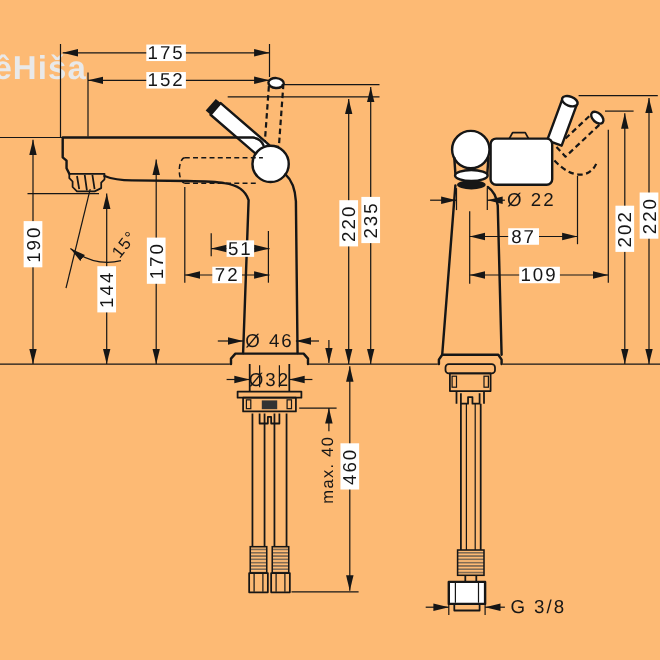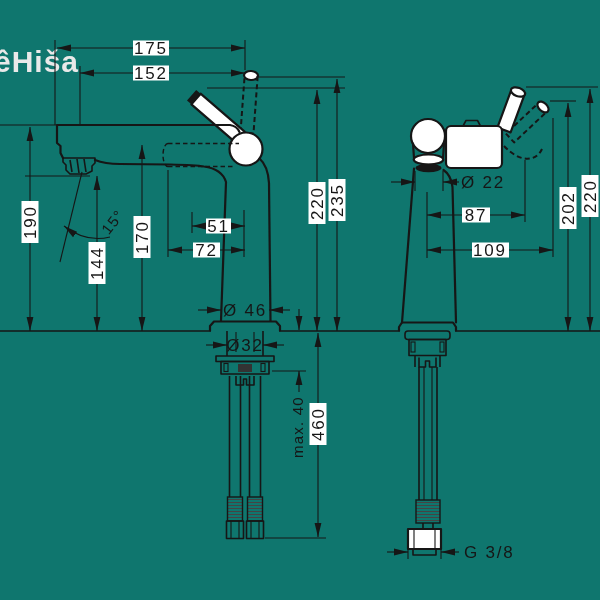--- a/index.html
+++ b/index.html
@@ -1,16 +1,16 @@
 <!DOCTYPE html>
 <html><head>
 <meta charset="utf-8">
 <style>
   html,body{margin:0;padding:0;background:#fff;}
-  .stage{width:600px;height:600px;position:relative;background:#0f766e;overflow:hidden;
+  .stage{width:600px;height:600px;position:relative;background:#fdba74;overflow:hidden;
          font-family:"Liberation Sans", sans-serif;}
   svg{display:block;}
   text{font-family:"Liberation Sans", sans-serif; fill:#161616;}
   .dim{font-size:17px; letter-spacing:1.8px;}
   .dim-small{font-size:15px; letter-spacing:1.2px;}
   .wm{font-size:30px; letter-spacing:1px; font-weight:bold; fill:#e9e9e9;}
   .thin{stroke:#161616; stroke-width:1.1; fill:none;}
   .cnt{stroke:#161616; stroke-width:1.3; fill:none;}
   .obj{stroke:#161616; stroke-width:2.2; fill:none; stroke-linejoin:round; stroke-linecap:round;}
   .objw{stroke:#161616; stroke-width:2.2; fill:#fff; stroke-linejoin:round;}

